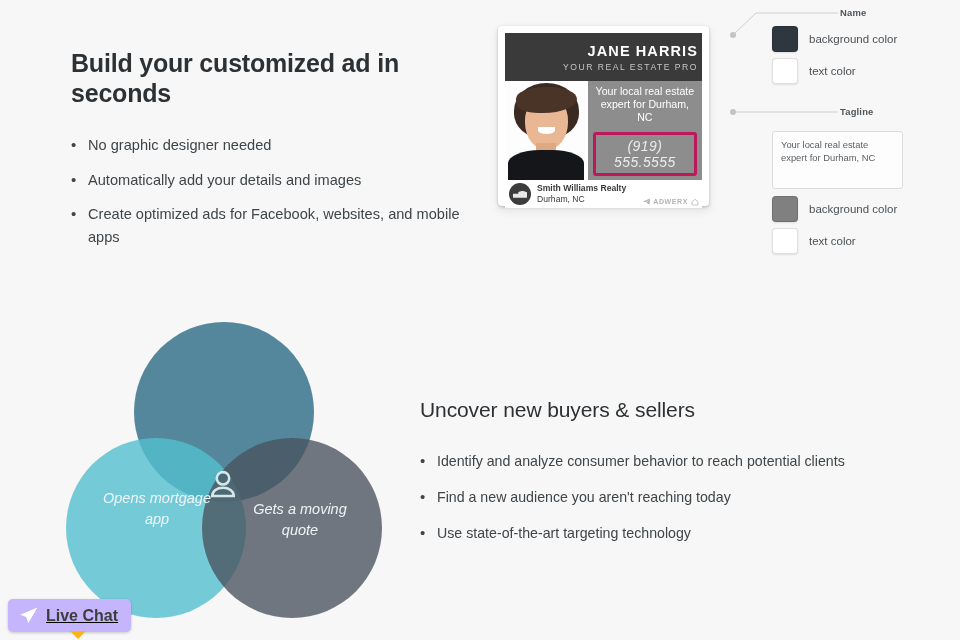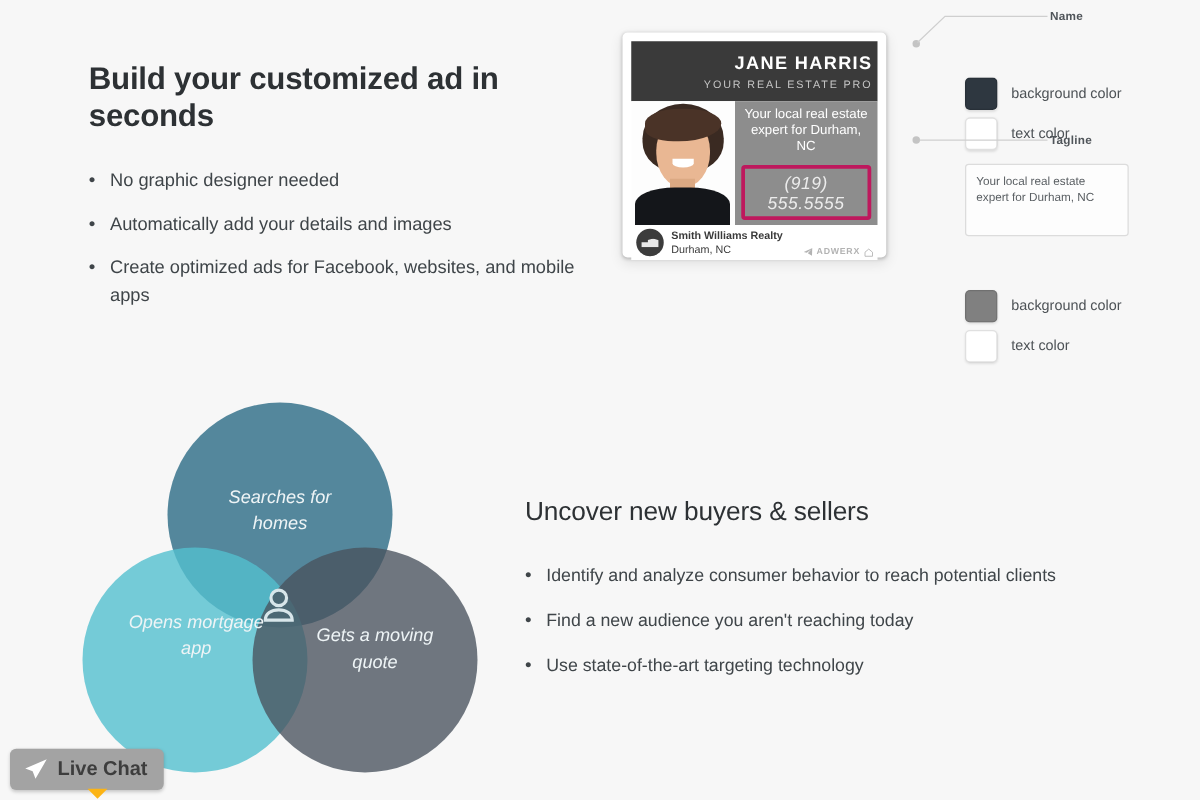--- a/index.html
+++ b/index.html
@@ -107,21 +107,21 @@
 
   
   .editor { position: absolute; left: 726px; top: 0; width: 234px; height: 268px; }
   .leader { position: absolute; }
   .leader svg { display: block; overflow: visible; }
   .grp-label {
     position: absolute; font-size: 9.4px; font-weight: 700;
     color: #50555a; letter-spacing: .2px;
   }
   .swatch-row {
-    position: absolute; display: flex; align-items: center; gap: 11px; margin-top: 36px;
+    position: absolute; display: flex; align-items: center; gap: 11px;
   }
   .swatch {
     width: 26px; height: 26px; border-radius: 4px;
     border: 1px solid rgba(0,0,0,.12);
     box-shadow: 0 1px 2px rgba(0,0,0,.10);
   }
   .swatch-label { font-size: 11.5px; color: #4d5256; }
   .tagline-box {
     position: absolute; left: 46px; top: 131px;
     width: 131px; height: 58px;
@@ -149,25 +149,26 @@
   .sec2-copy { position: absolute; left: 420px; top: 398px; width: 470px; }
   h2.headline2 {
     font-size: 21px; font-weight: 400; color: #2d3134; letter-spacing: -0.1px;
   }
   .sec2-copy ul.bullets { margin-top: 28px; }
   .sec2-copy ul.bullets li { font-size: 14.2px; margin-bottom: 14px; }
 
   
   .live-chat {
     position: absolute; left: 8px; top: 599px;
-    background: #a3a3a3; border-radius: 5px;
+    background: #c4b5fd; border-radius: 5px;
     display: flex; align-items: center; gap: 8px;
     padding: 7px 13px 7px 11px;
     box-shadow: 0 1px 3px rgba(0,0,0,.2);
     cursor: pointer;
+    text-decoration: underline;
   }
   .live-chat::after {
     content: ""; position: absolute; left: 62px; bottom: -7px;
     border-left: 8px solid transparent; border-right: 8px solid transparent;
     border-top: 8px solid #fcb415;
   }
   .live-chat svg { width: 19px; height: 19px; fill: #fff; }
   .live-chat span { font-size: 16px; font-weight: 700; color: #3d3d3d; }
 </style>
 </head>
@@ -265,21 +266,20 @@
       <div class="swatch" style="background:#ffffff"></div>
       <div class="swatch-label">text color</div>
     </div>
   </div>
 
   <div class="venn">
     <div class="circ c-top"></div>
     <div class="circ c-left"></div>
     <div class="circ c-right"></div>
 
-    <div class="venn-label vl-top">Searches for homes</div>
     <div class="venn-label vl-left">Opens mortgage app</div>
     <div class="venn-label vl-right">Gets a moving quote</div>
 
     <div class="venn-person">
       <svg viewBox="0 0 24 24">
         <circle cx="12" cy="8" r="4.4"></circle>
         <path d="M4.4 20.5c0-3.6 3.4-5.8 7.6-5.8s7.6 2.2 7.6 5.8z"></path>
       </svg>
     </div>
   </div>

